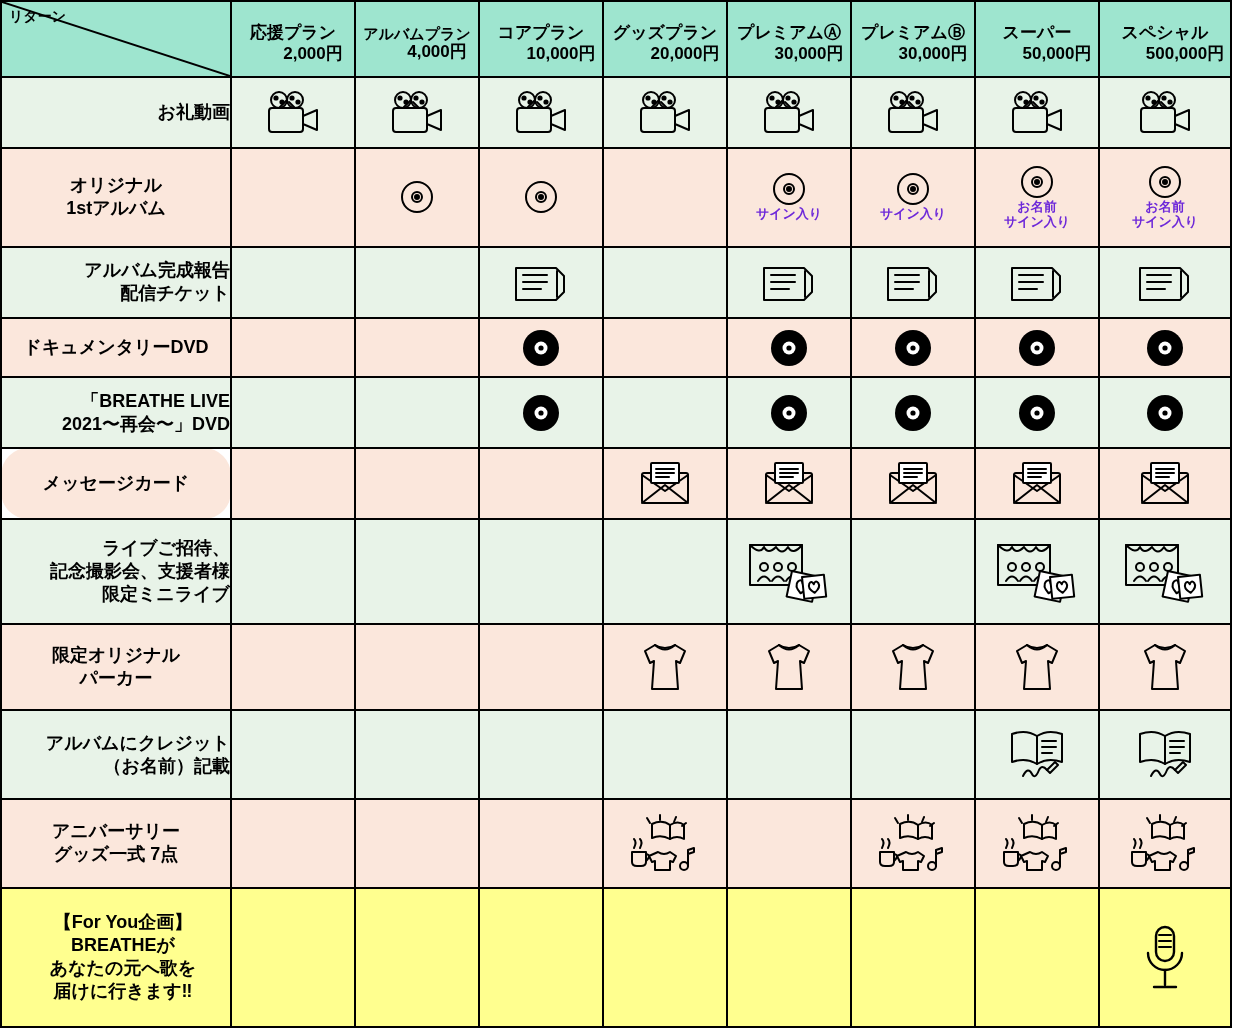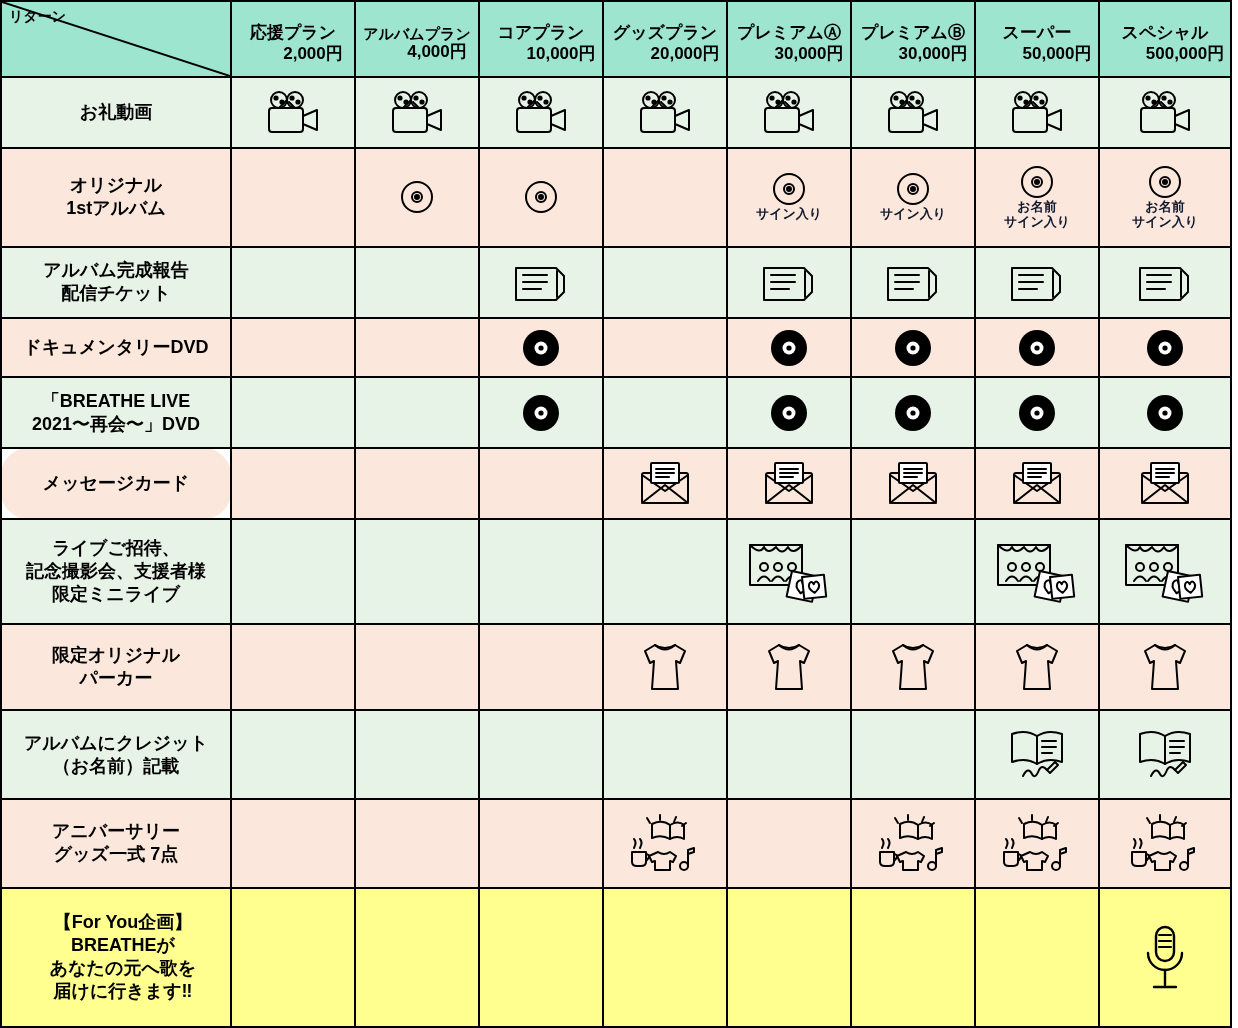--- a/index.html
+++ b/index.html
@@ -53,29 +53,29 @@
   }
   .plan-name{display:block;font-size:17px;margin-top:9px;}
   .plan-price{display:block;font-size:17px;margin-left:40px;}
 
   
   td.rowlabel{
     font-size:18px;
     line-height:1.28;
     padding:2px 4px;
   }
-  tr.tint-a td{background:#e8f3e8;}
+  tr.tint-a td{background:#e8f3e8;text-align:right;}
   tr.tint-b td{background:#fbe7dc;}
   tr.yellow td{background:#ffff8f;}
 
   td.cell{position:relative;}
 
   .icon-wrap{display:flex;align-items:center;justify-content:center;flex-direction:column;}
   .sub-note{
-    color:#0f172a;
+    color:#6d28d9;
     font-size:13px;
     line-height:1.15;
     margin-top:1px;
     font-weight:bold;
     white-space:pre-line;
   }
   svg.ic{display:block;}
   .yellow-label{
     font-size:17px;
     line-height:1.45;

